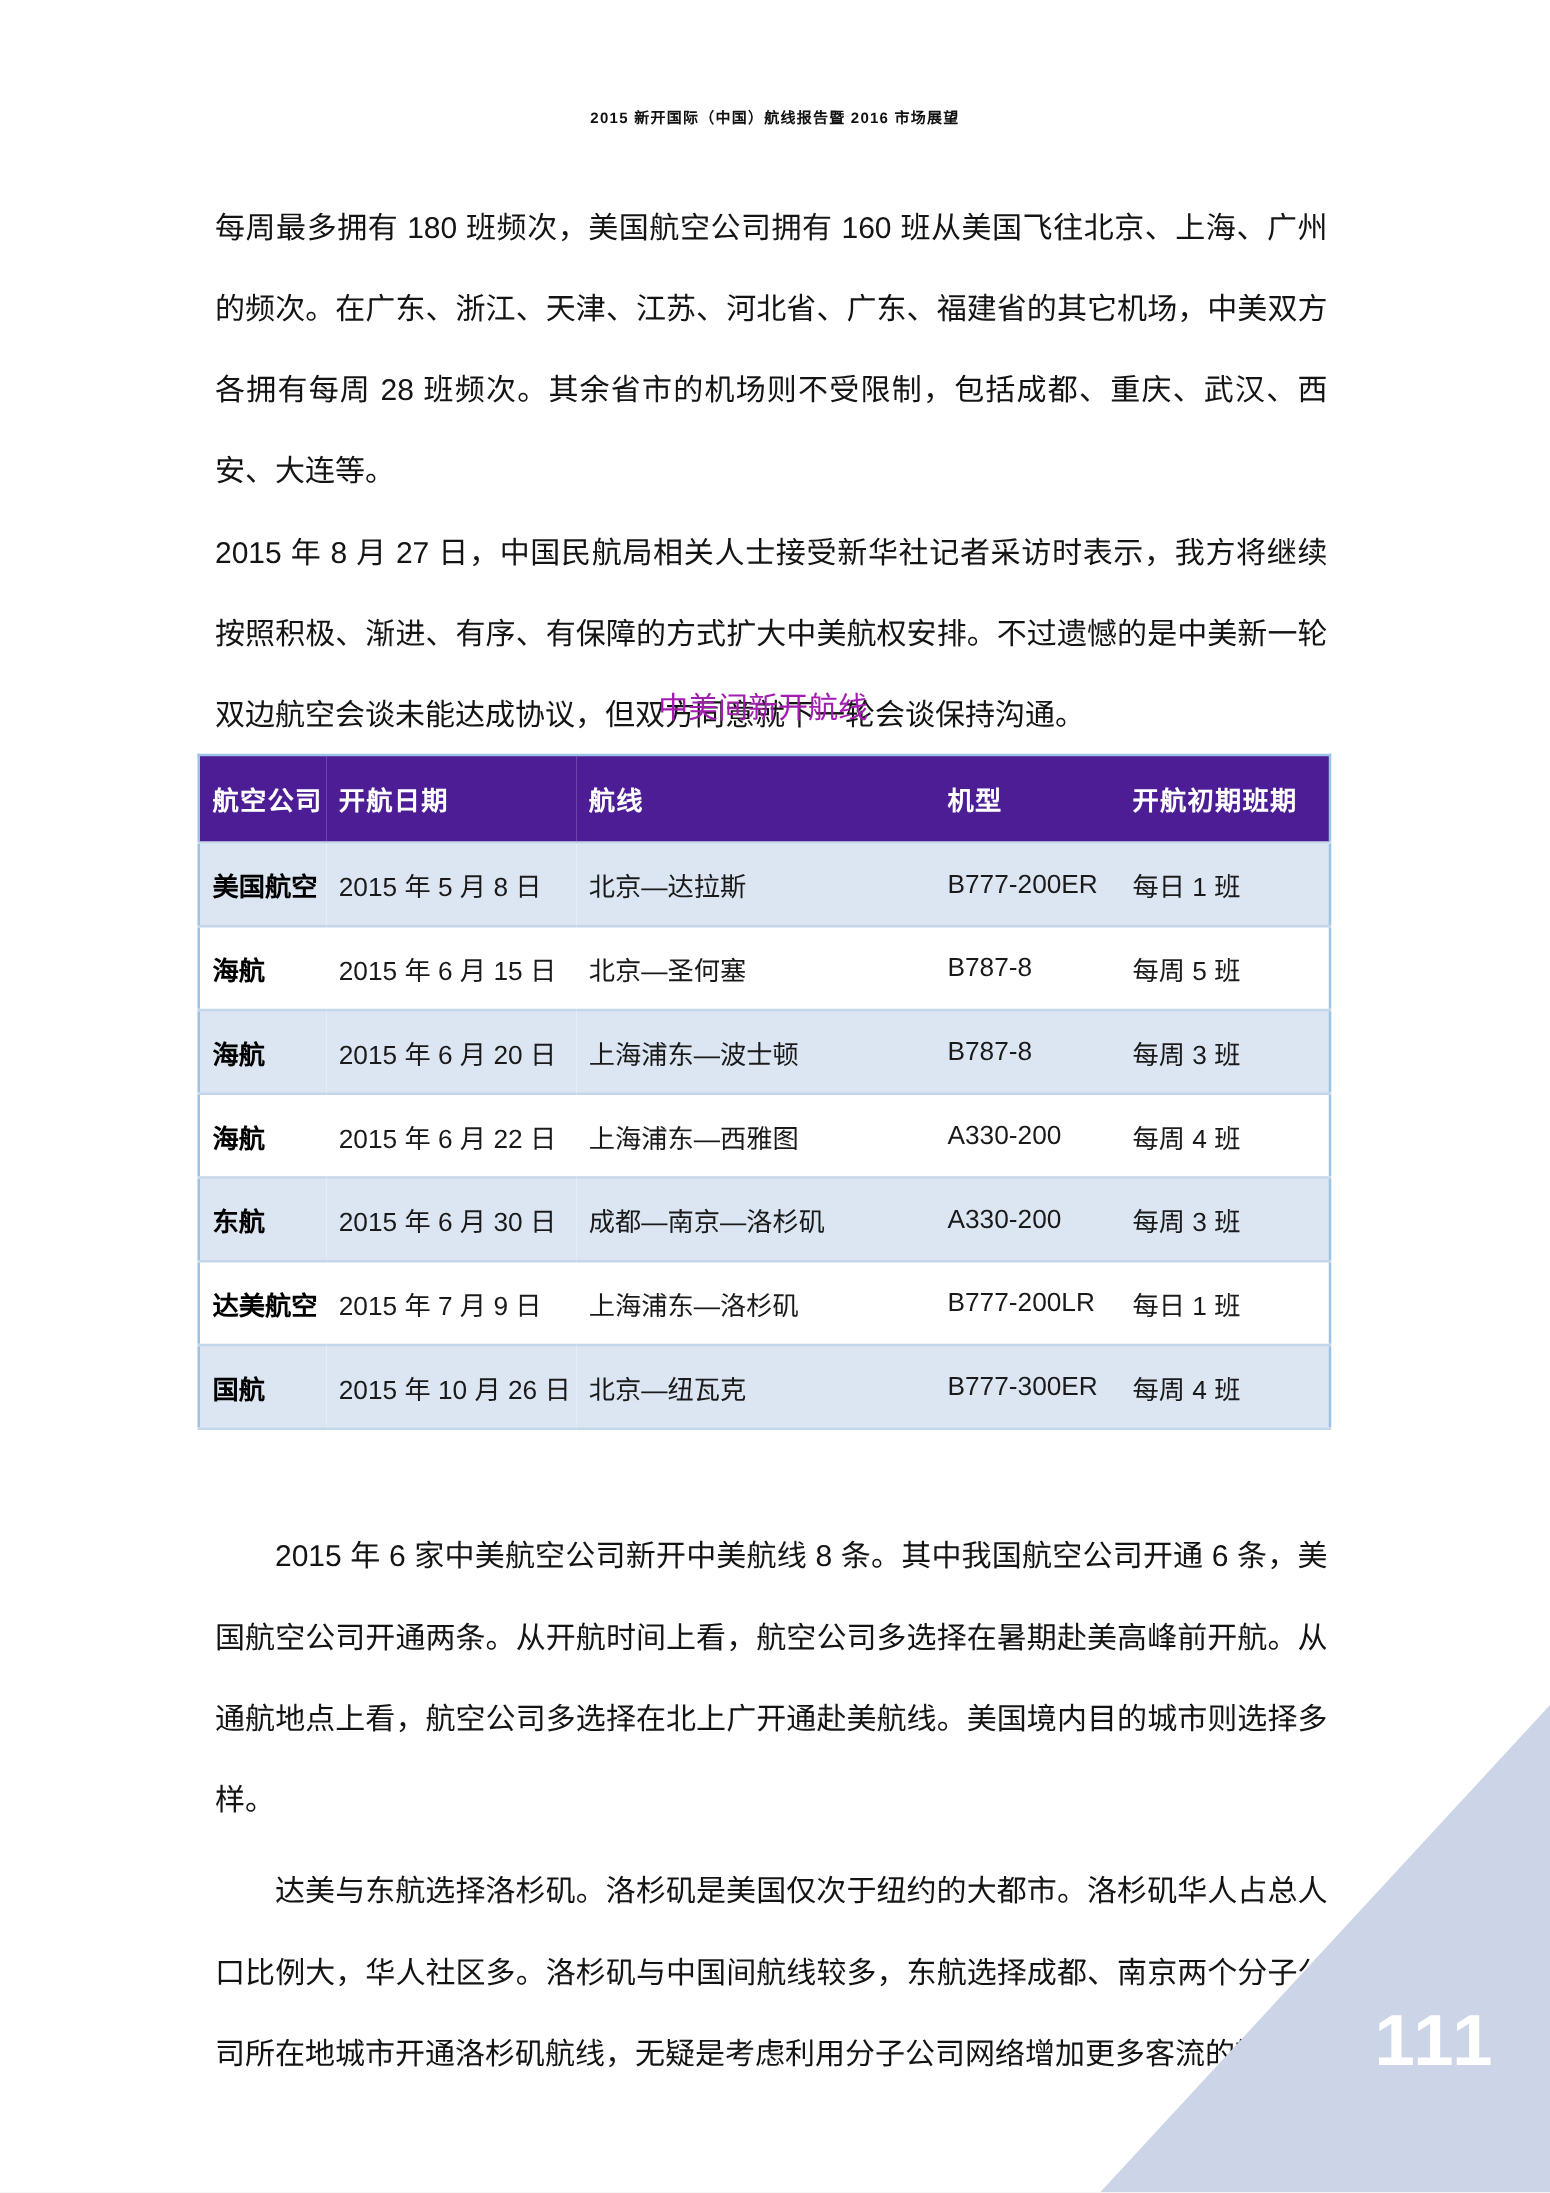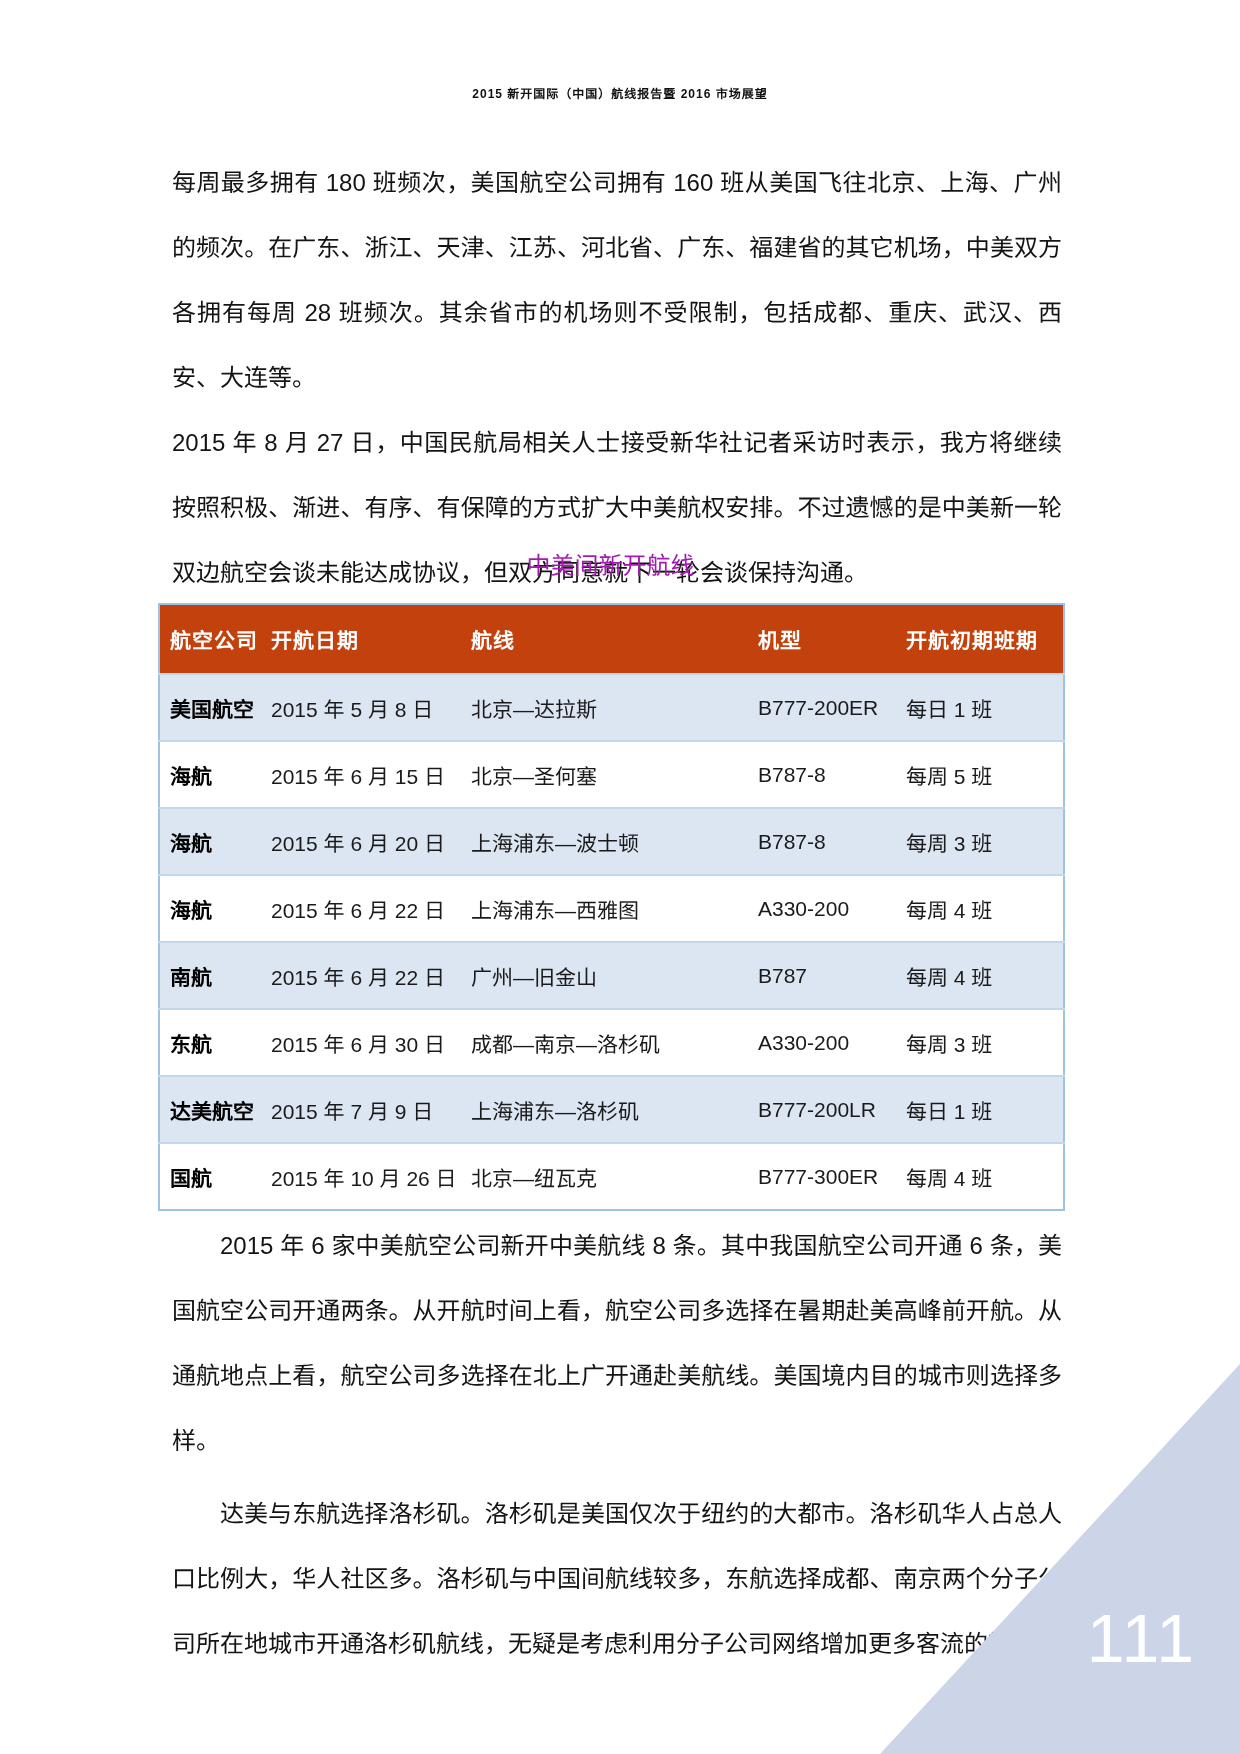--- a/index.html
+++ b/index.html
@@ -66,21 +66,21 @@
   .routes-table {
     position: absolute;
     top: 603px;
     left: 158px;
     width: 905px;
     border-collapse: collapse;
     table-layout: fixed;
     border: 2px solid #9CC2E5;
   }
   .routes-table thead th {
-    background: #c2410c;
+    background: #4c1d95;
     color: #ffffff;
     height: 68px;
     font-size: 21px;
     font-weight: 600;
     text-align: left;
     padding: 0 0 0 10px;
     letter-spacing: 1px;
   }
   .routes-table tbody td {
     height: 65px;
@@ -102,23 +102,23 @@
     width: 360px;
     height: 390px;
     background: #CCD4E8;
     -webkit-clip-path: polygon(100% 0, 100% 100%, 0 100%);
     clip-path: polygon(100% 0, 100% 100%, 0 100%);
   }
   .page-number {
     position: absolute;
     right: 44px;
     top: 1604px;
-    font-size: 68px;
+    font-size: 58px;
     line-height: 1;
-    font-weight: 400;
+    font-weight: 700;
     letter-spacing: 2px;
     color: #ffffff;
   }
 </style>
 </head>
 <body>
 
 <div class="page">
 
   <div class="doc-title">2015 新开国际（中国）航线报告暨 2016 市场展望</div>
@@ -170,27 +170,20 @@
         <td>每周 3 班</td>
       </tr>
       <tr>
         <td>海航</td>
         <td>2015 年 6 月 22 日</td>
         <td>上海浦东—西雅图</td>
         <td>A330-200</td>
         <td>每周 4 班</td>
       </tr>
       <tr>
-        <td>南航</td>
-        <td>2015 年 6 月 22 日</td>
-        <td>广州—旧金山</td>
-        <td>B787</td>
-        <td>每周 4 班</td>
-      </tr>
-      <tr>
         <td>东航</td>
         <td>2015 年 6 月 30 日</td>
         <td>成都—南京—洛杉矶</td>
         <td>A330-200</td>
         <td>每周 3 班</td>
       </tr>
       <tr>
         <td>达美航空</td>
         <td>2015 年 7 月 9 日</td>
         <td>上海浦东—洛杉矶</td>

